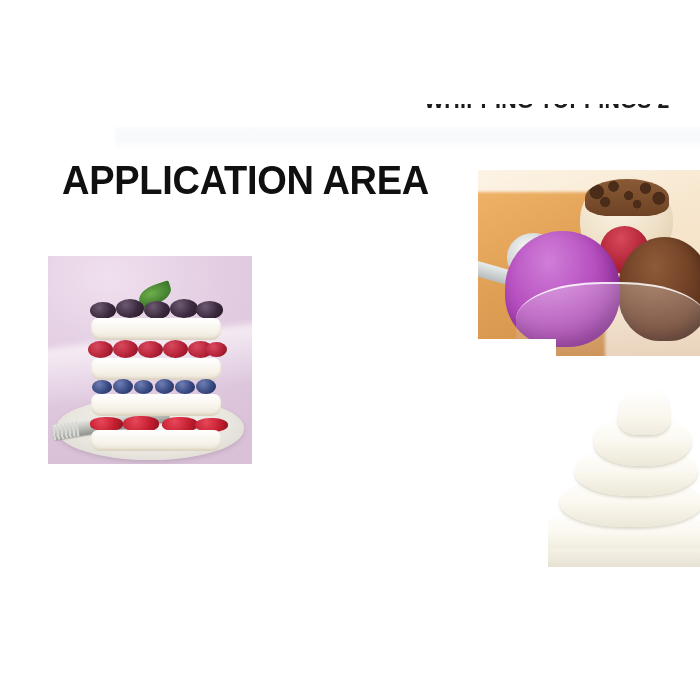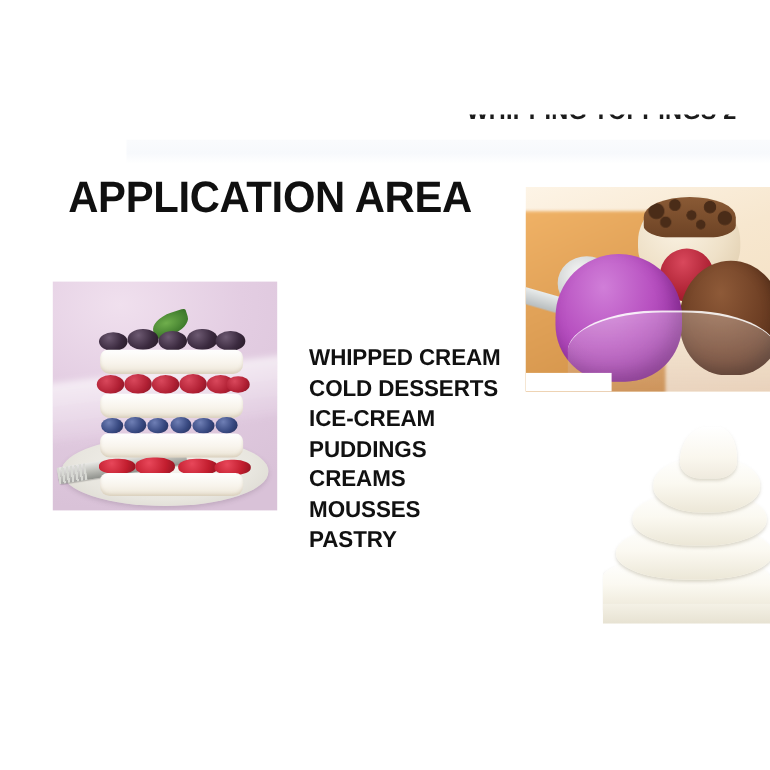--- a/index.html
+++ b/index.html
@@ -313,29 +313,20 @@
 <div id="slide">
 
   <div class="card-band"></div>
 
   <div class="clipped-heading-wrap">
     <div class="clipped-heading">WHIPPING TOPPINGS 2</div>
   </div>
 
   <h1 class="slide-title">APPLICATION AREA</h1>
 
-  <ul class="app-list">
-    <li>WHIPPED CREAM</li>
-    <li>COLD DESSERTS</li>
-    <li>ICE-CREAM</li>
-    <li>PUDDINGS</li>
-    <li>CREAMS</li>
-    <li>MOUSSES</li>
-    <li>PASTRY</li>
-  </ul>
 
   <div class="photo" id="photo-cake" aria-label="Layered sponge cake with whipped cream, blackberries, raspberries, blueberries and strawberries on a plate with a fork">
     <div class="cake-bg-fold"></div>
     <div class="plate"></div>
     <div class="fork">
       <div class="fork-tines"></div>
     </div>
     <div class="cake-stack">
       <div class="mint" style="left:36%; top:-4%;"></div>
       <div class="layer-fruit" style="top:4%; height:15%;">

